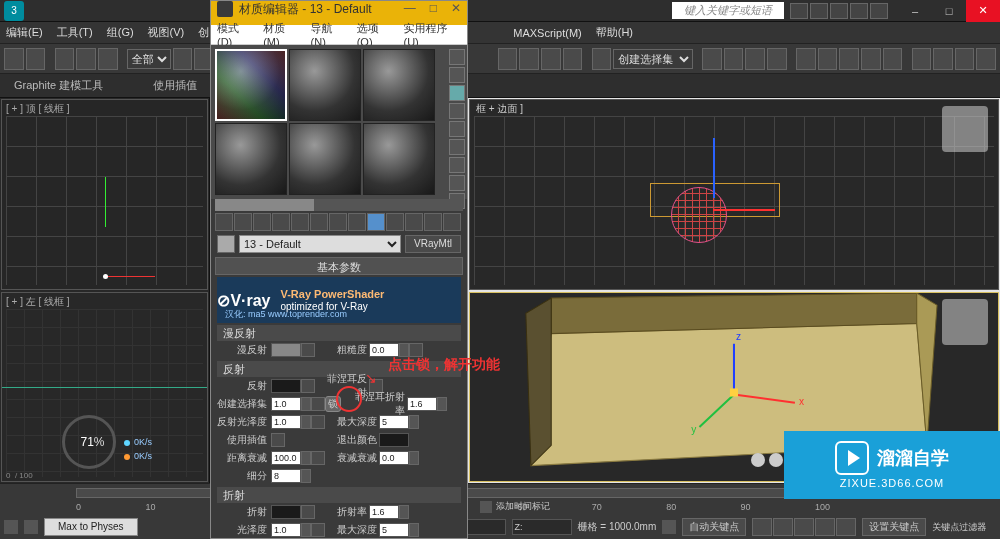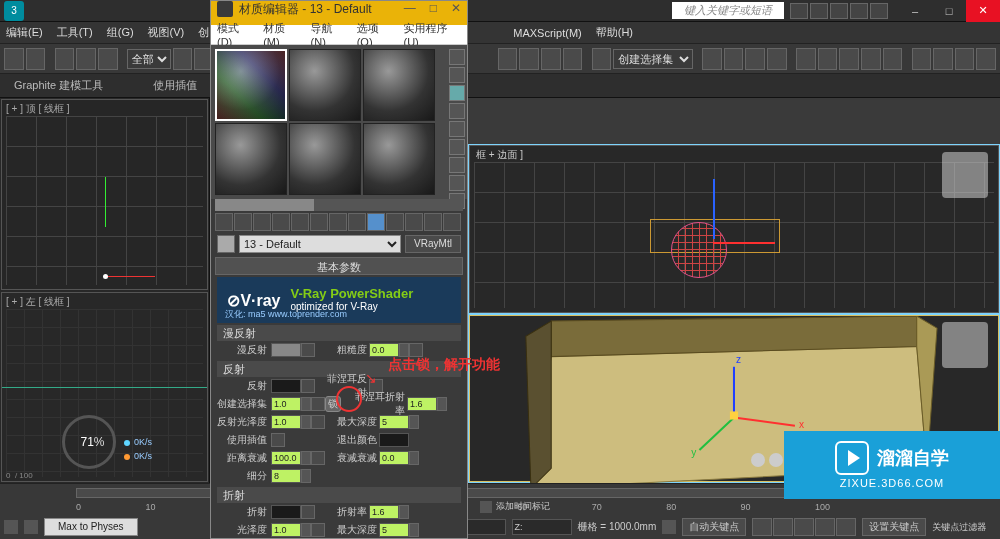--- a/index.html
+++ b/index.html
@@ -73,44 +73,44 @@
   .mattoolbar span { width:18px; height:18px; background:#4a4a4a; border:1px solid #666; display:inline-block;}
   .mattoolbar span.hl { background:#5590cc; }
   
   .matname-row { height:22px; background:#3a3a3a; display:flex; align-items:center; gap:4px; padding:0 6px; }
   .matname-row select { flex:1; background:#ddd; color:#222; border:1px solid #888; font-size:11px; height:18px;}
   .matname-row .picker { width:18px; height:18px; background:#aaa; border:1px solid #666;}
   .matname-row .typebtn { width:56px; height:18px; background:#4a4a4a; color:#ddd; border:1px solid #666; font-size:10px; text-align:center; line-height:16px;}
   
   .rollout-head { height:18px; background:#515151; text-align:center; font-size:11px; color:#ddd; line-height:18px; border:1px solid #666; margin:2px 4px;}
   
-  .vray-banner { margin:2px 6px; height:46px; background:#1a3a5a; color:#fff; display:flex; align-items:center; padding:0 10px; position:relative; font-size:10px;}
+  .vray-banner { margin:2px 6px; height:46px; background:#1a3a5a; color:#fff; display:flex; align-items:center; padding:0 0; position:relative; font-size:10px;}
   .vray-banner .vlogo { font-size:16px; font-weight:bold; margin-right:10px;}
   .vray-banner .vtext { line-height:12px;}
-  .vray-banner .vtext b { color:#84cc16; font-size:13px;}
+  .vray-banner .vtext b { color:#fdba74; font-size:11px;}
   .vray-banner .vsub { position:absolute; bottom:2px; left:8px; right:8px; font-size:9px; color:#9cf;}
   
   .param-section { margin:2px 6px; background:#3a3a3a; }
   .param-head { height:16px; background:#4a4a4a; font-size:11px; padding-left:6px; line-height:16px; color:#ddd;}
   .param-row { display:flex; align-items:center; height:18px; font-size:10px; color:#ccc;}
   .param-row .lbl { width:54px; text-align:right; padding-right:4px;}
   .param-row .swatch { width:30px; height:14px; background:#888; border:1px solid #555;}
   .param-row .swatch.dark { background:#1a1a1a; }
-  .param-row .spin { width:30px; height:14px; background:#bef264; color:#222; font-size:9px; text-align:left; padding-left:2px; border:1px solid #555; line-height:12px;}
+  .param-row .spin { width:30px; height:14px; background:#ffffff; color:#222; font-size:9px; text-align:left; padding-left:2px; border:1px solid #555; line-height:12px;}
   .param-row .spinbtn { width:10px; height:14px; background:#555; border:1px solid #666;}
   .param-row .mapbtn { width:14px; height:14px; background:#4a4a4a; border:1px solid #666;}
   .param-row .lbl2 { margin-left:6px; width:48px; text-align:right; padding-right:2px;}
   .param-row .lockbtn { width:16px; height:16px; background:#666; border-radius:3px; border:1px solid #888; display:flex; align-items:center; justify-content:center;}
   
   .lock-highlight { position:absolute; border:2px solid #e33; border-radius:50%; width:26px; height:26px; pointer-events:none; z-index:20;}
   .annotation-arrow { position:absolute; color:#e33; font-size:14px; z-index:20; pointer-events:none;}
   .annotation-text { position:absolute; color:#e33; font-size:14px; font-weight:bold; z-index:20; pointer-events:none;}
   
   
-  .rightarea { flex:1; display:flex; flex-direction:column; margin-left:258px; background:#7dd3fc;margin-top:46px; }
+  .rightarea { flex:1; display:flex; flex-direction:column; margin-left:258px; background:#e5e5e5; }
   .rviewports { flex:1; display:flex; flex-direction:column; }
   .rvp { flex:1; border:1px solid #555; margin:1px; position:relative; background:#282828;}
   .rvp.persp { border-color:#d8c060; }
   .rvp .vplabel { position:absolute; top:2px; left:6px; font-size:10px; color:#ccc; z-index:2;}
   .rvp .viewcube { position:absolute; top:6px; right:10px; width:46px; height:46px; background:#ddd; opacity:0.5; border-radius:4px;}
   
   .rvp.side .grid3d { position:absolute; inset:16px 4px 4px 4px; background-image: linear-gradient(#444 1px, transparent 1px), linear-gradient(90deg, #444 1px, transparent 1px); background-size: 30px 30px;}
   
   
   .roomsvg { position:absolute; inset:0; }

